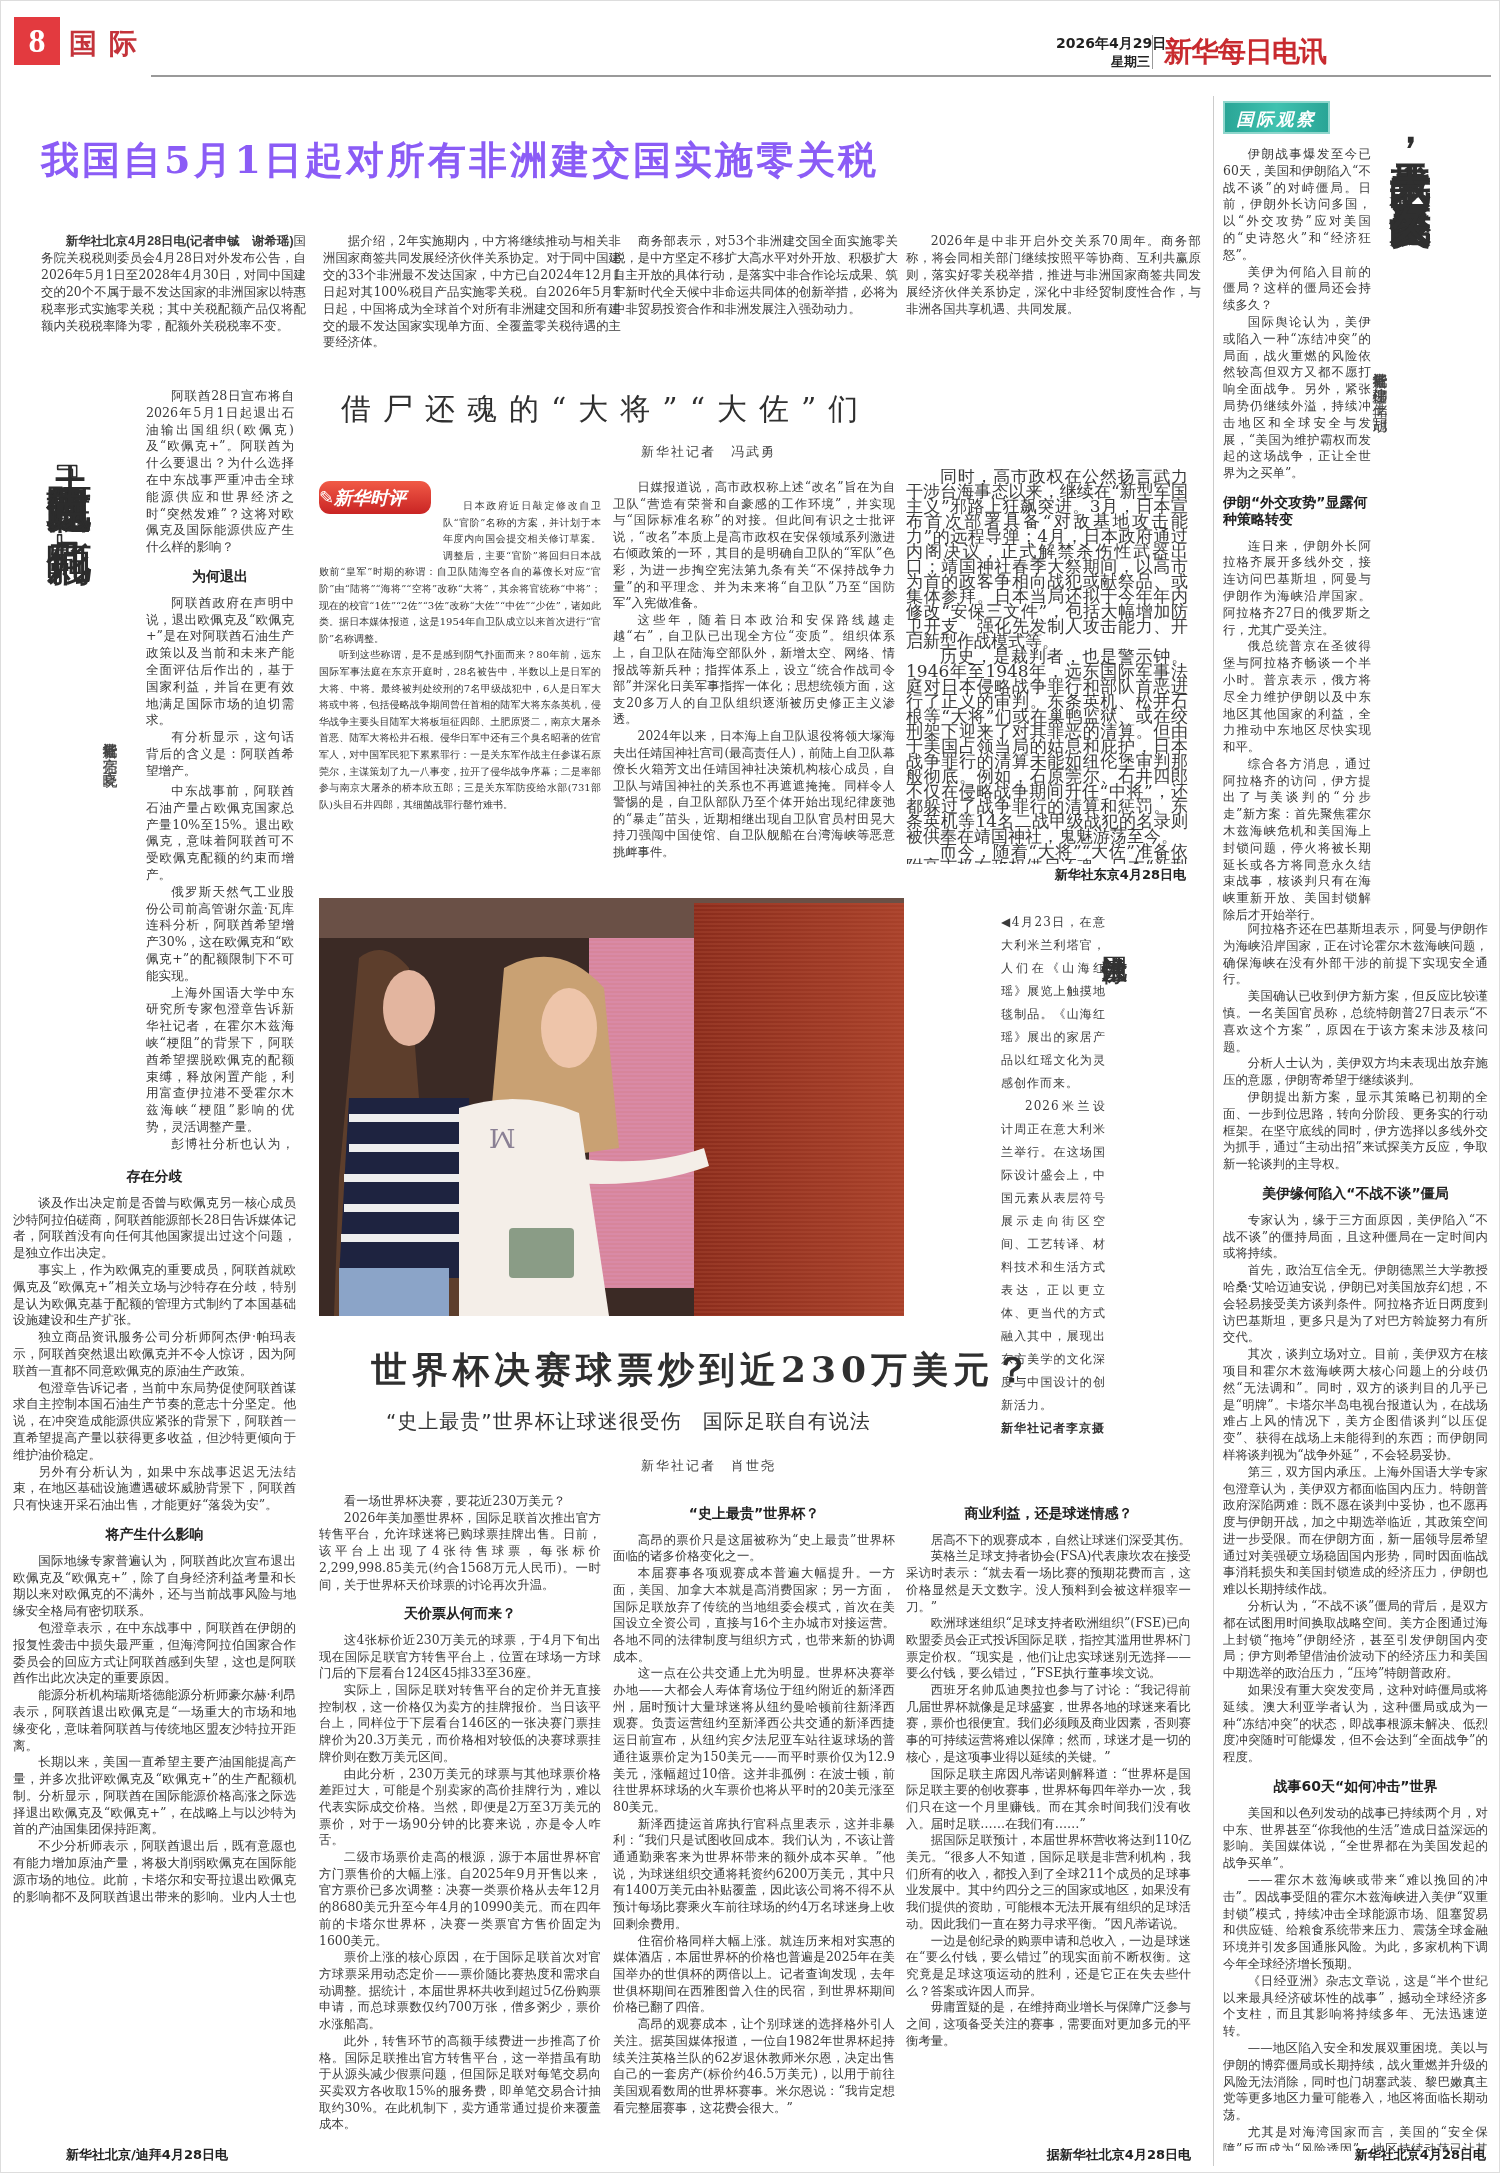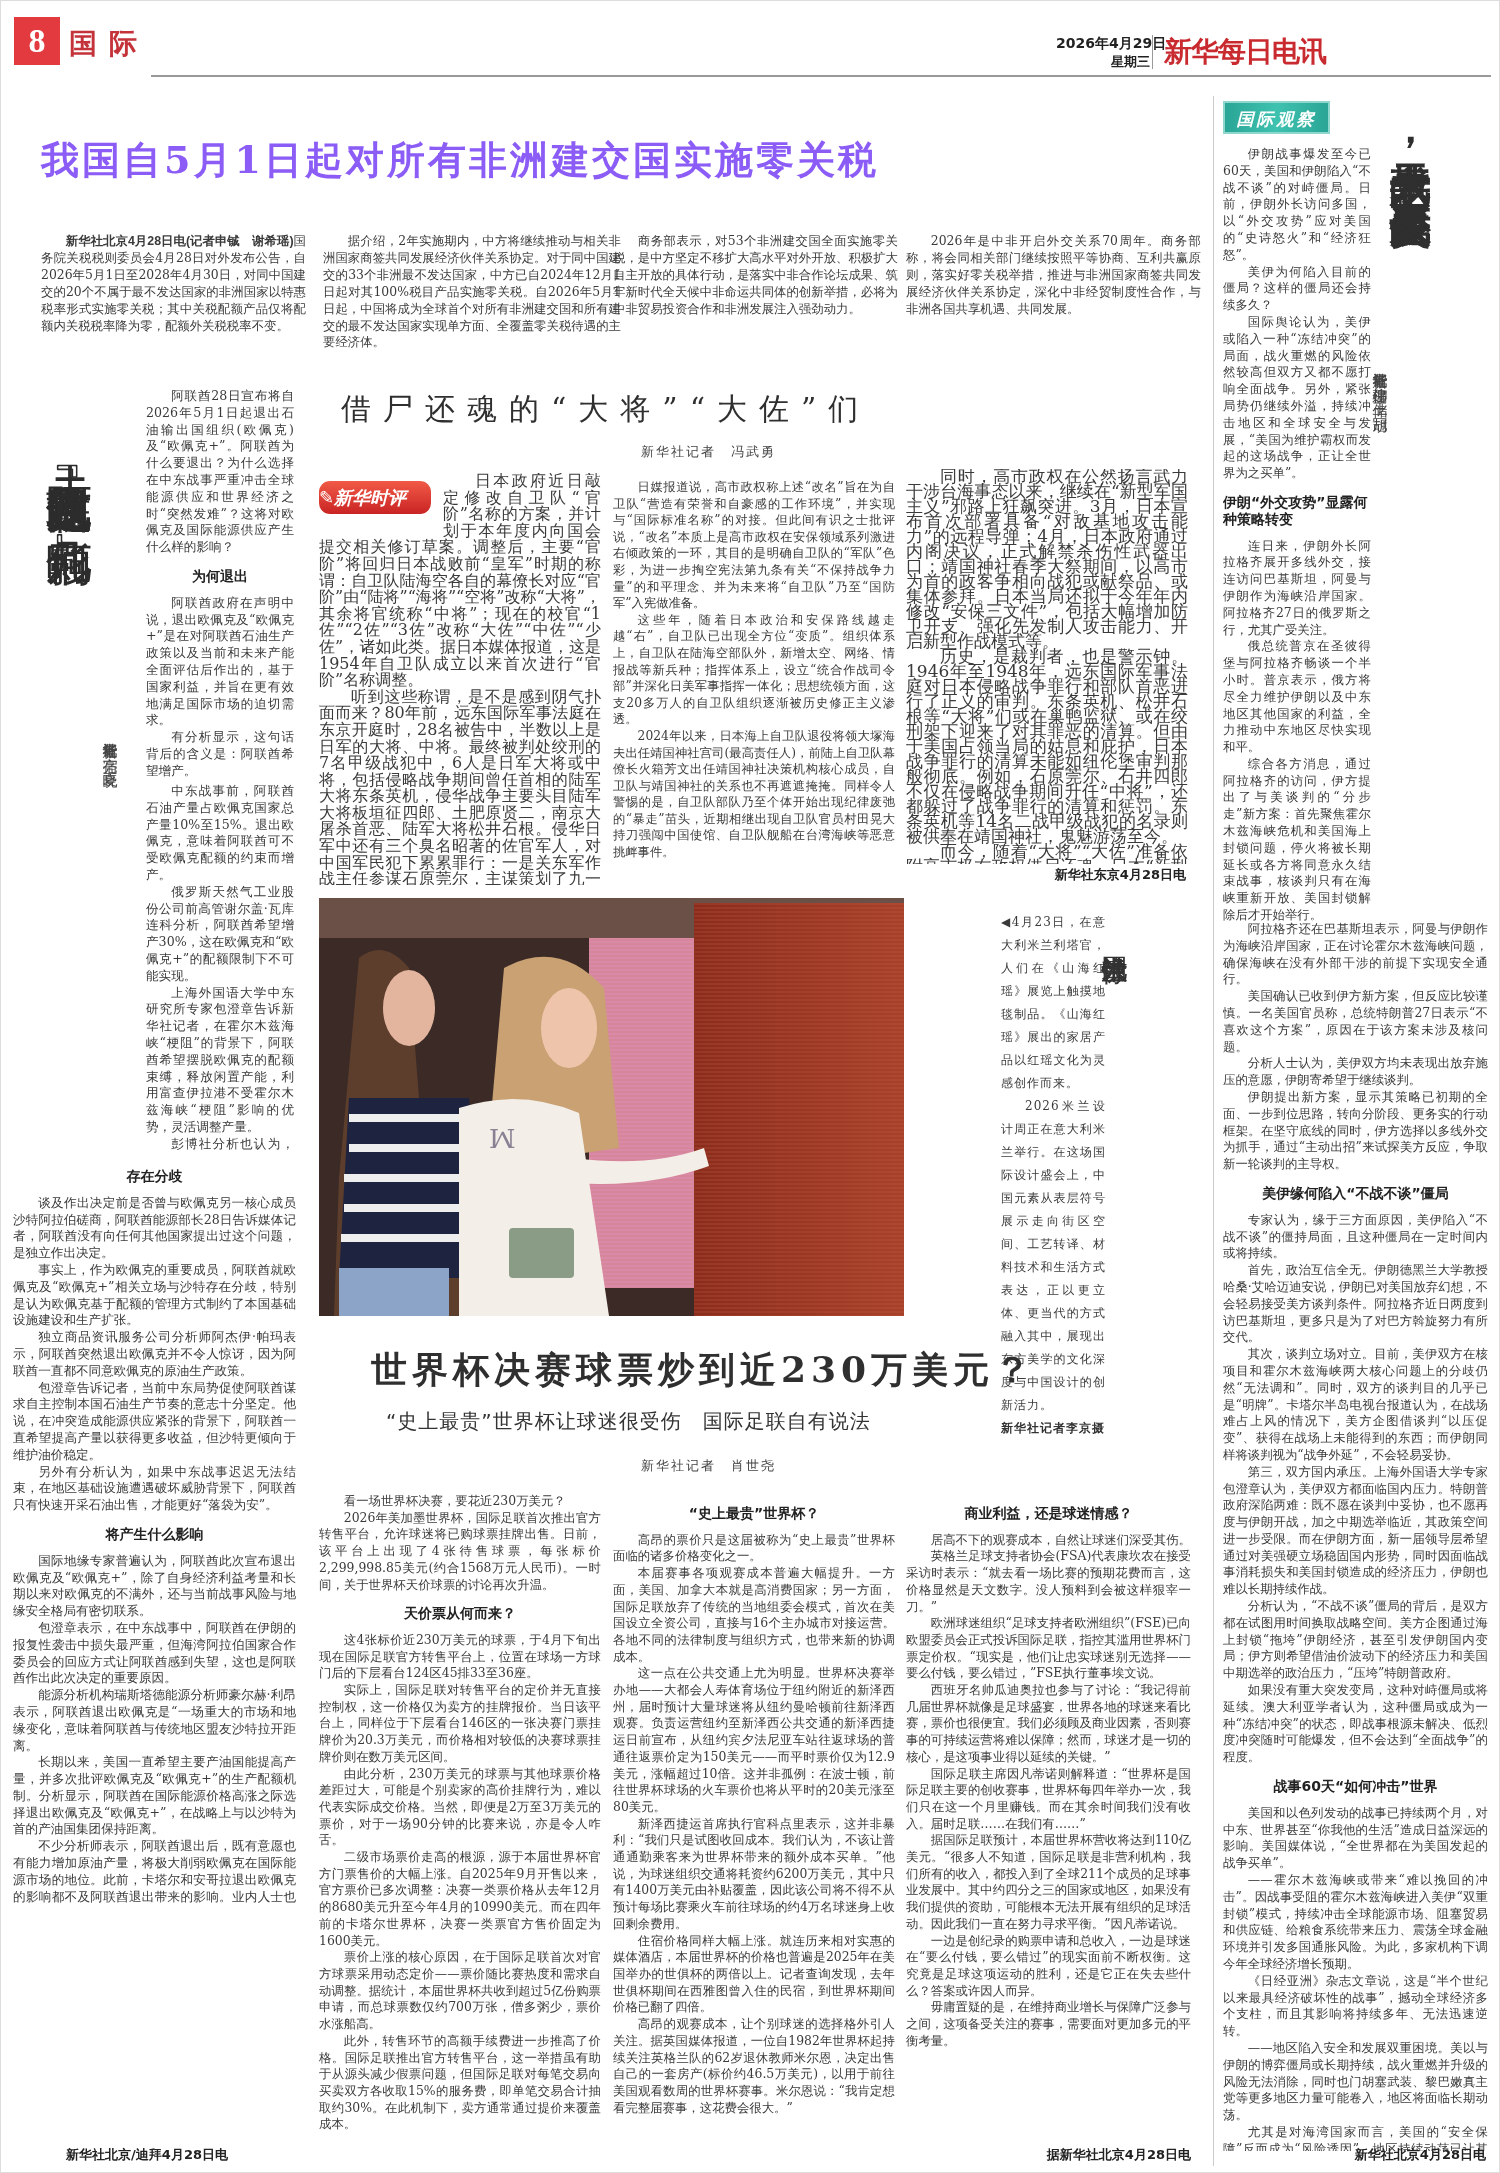--- a/index.html
+++ b/index.html
@@ -89,21 +89,21 @@
   <p>包澄章表示，在中东战事中，阿联酋在伊朗的报复性袭击中损失最严重，但海湾阿拉伯国家合作委员会的回应方式让阿联酋感到失望，这也是阿联酋作出此次决定的重要原因。</p>
   <p>能源分析机构瑞斯塔德能源分析师豪尔赫·利昂表示，阿联酋退出欧佩克是“一场重大的市场和地缘变化，意味着阿联酋与传统地区盟友沙特拉开距离。</p>
   <p>长期以来，美国一直希望主要产油国能提高产量，并多次批评欧佩克及“欧佩克+”的生产配额机制。分析显示，阿联酋在国际能源价格高涨之际选择退出欧佩克及“欧佩克+”，在战略上与以沙特为首的产油国集团保持距离。</p>
   <p>不少分析师表示，阿联酋退出后，既有意愿也有能力增加原油产量，将极大削弱欧佩克在国际能源市场的地位。此前，卡塔尔和安哥拉退出欧佩克的影响都不及阿联酋退出带来的影响。业内人士也担心，缺少欧佩克对全球石油供应的协调，国际原油市场波动将更加剧烈。</p>
 </div>
 <div class="abs dl" style="left:12px;top:2145px;width:215px">新华社北京/迪拜4月28日电</div>
 
 <div id="jp-title" class="abs">借尸还魂的“大将”“大佐”们</div>
 <div id="jp-byline" class="abs">新华社记者　冯武勇</div>
 <div id="xhsp" class="abs"><span>✎</span><span>新华时评</span></div>
-<div class="col p" style="left:318px;top:472px;width:282px;height:412px;overflow:hidden;font-size:16px;line-height:16.6px">
+<div class="col p" style="left:318px;top:497px;width:282px;height:412px;overflow:hidden;font-size:10px;line-height:16.6px">
   <div style="float:left;width:124px;height:50px"></div>
   <p>日本政府近日敲定修改自卫队“官阶”名称的方案，并计划于本年度内向国会提交相关修订草案。调整后，主要“官阶”将回归日本战败前“皇军”时期的称谓：自卫队陆海空各自的幕僚长对应“官阶”由“陆将”“海将”“空将”改称“大将”，其余将官统称“中将”；现在的校官“1佐”“2佐”“3佐”改称“大佐”“中佐”“少佐”，诸如此类。据日本媒体报道，这是1954年自卫队成立以来首次进行“官阶”名称调整。</p>
   <p>听到这些称谓，是不是感到阴气扑面而来？80年前，远东国际军事法庭在东京开庭时，28名被告中，半数以上是日军的大将、中将。最终被判处绞刑的7名甲级战犯中，6人是日军大将或中将，包括侵略战争期间曾任首相的陆军大将东条英机，侵华战争主要头目陆军大将板垣征四郎、土肥原贤二，南京大屠杀首恶、陆军大将松井石根。侵华日军中还有三个臭名昭著的佐官军人，对中国军民犯下累累罪行：一是关东军作战主任参谋石原莞尔，主谋策划了九一八事变，拉开了侵华战争序幕；二是率部参与南京大屠杀的桥本欣五郎；三是关东军防疫给水部(731部队)头目石井四郎，其细菌战罪行罄竹难书。</p>
 </div>
 <div class="col p" style="left:612px;top:478px;width:282px;height:412px;overflow:hidden;font-size:12.3px;line-height:16.6px">
   <p>日媒报道说，高市政权称上述“改名”旨在为自卫队“营造有荣誉和自豪感的工作环境”，并实现与“国际标准名称”的对接。但此间有识之士批评说，“改名”本质上是高市政权在安保领域系列激进右倾政策的一环，其目的是明确自卫队的“军队”色彩，为进一步掏空宪法第九条有关“不保持战争力量”的和平理念、并为未来将“自卫队”乃至“国防军”入宪做准备。</p>
   <p>这些年，随着日本政治和安保路线越走越“右”，自卫队已出现全方位“变质”。组织体系上，自卫队在陆海空部队外，新增太空、网络、情报战等新兵种；指挥体系上，设立“统合作战司令部”并深化日美军事指挥一体化；思想统领方面，这支20多万人的自卫队组织逐渐被历史修正主义渗透。</p>
   <p>2024年以来，日本海上自卫队退役将领大塚海夫出任靖国神社宫司(最高责任人)，前陆上自卫队幕僚长火箱芳文出任靖国神社决策机构核心成员，自卫队与靖国神社的关系也不再遮遮掩掩。同样令人警惕的是，自卫队部队乃至个体开始出现纪律废弛的“暴走”苗头，近期相继出现自卫队官员村田晃大持刀强闯中国使馆、自卫队舰船在台湾海峡等恶意挑衅事件。</p>
 </div>
 <div class="col p" style="left:905px;top:468px;width:282px;height:395px;overflow:hidden;font-size:17px;line-height:15px">

